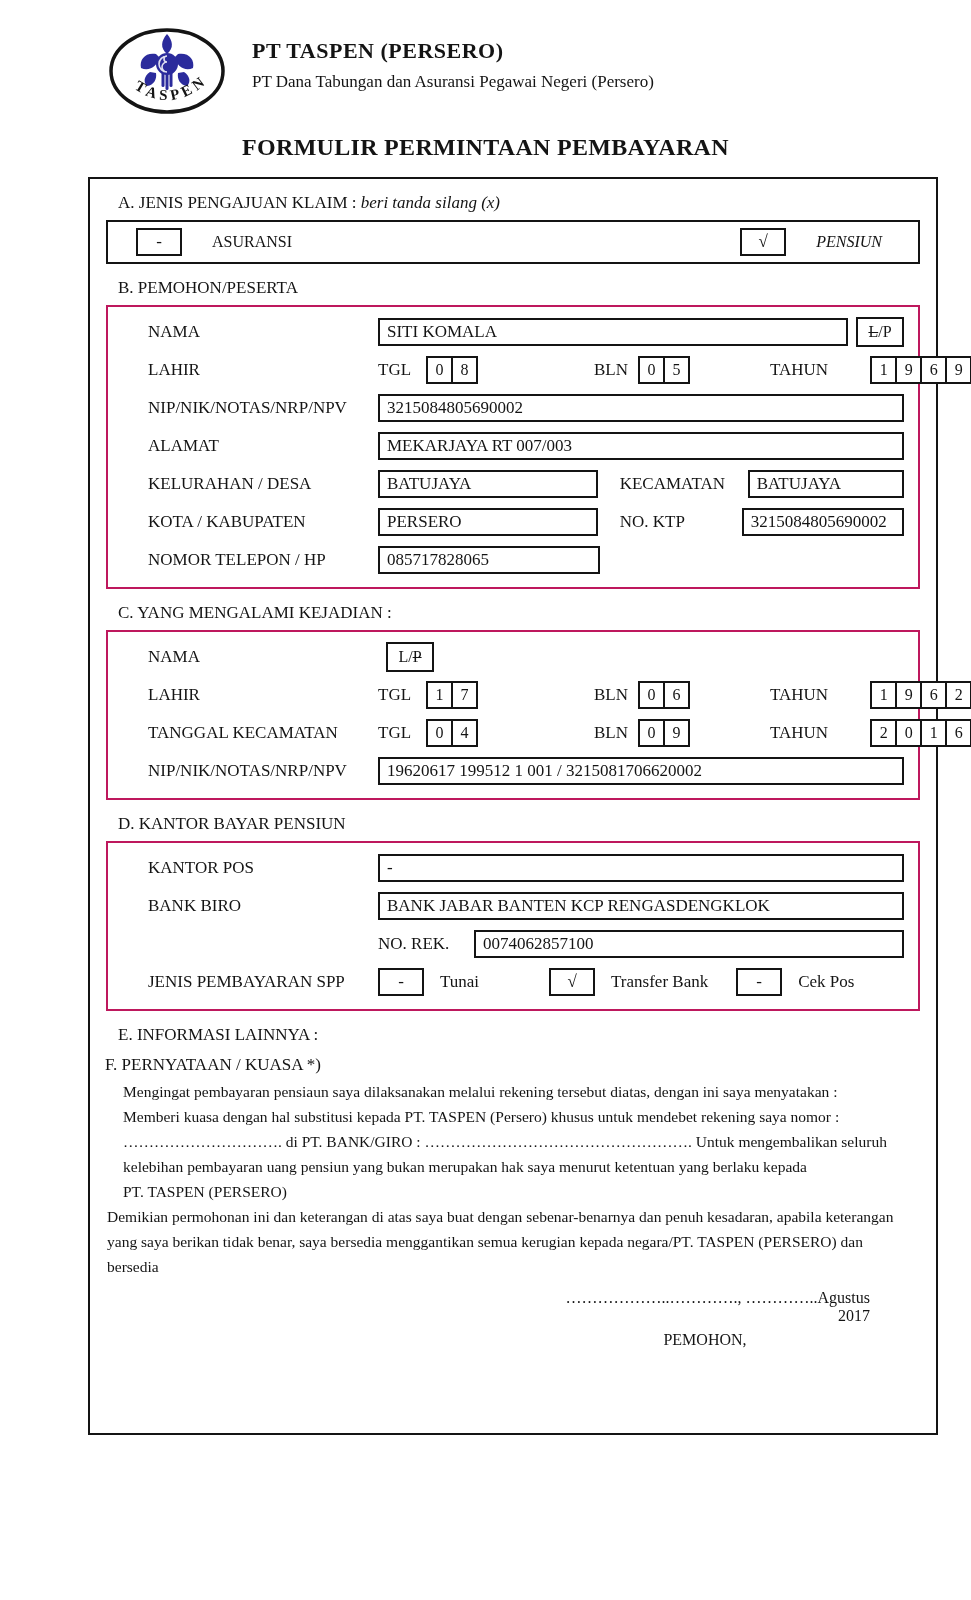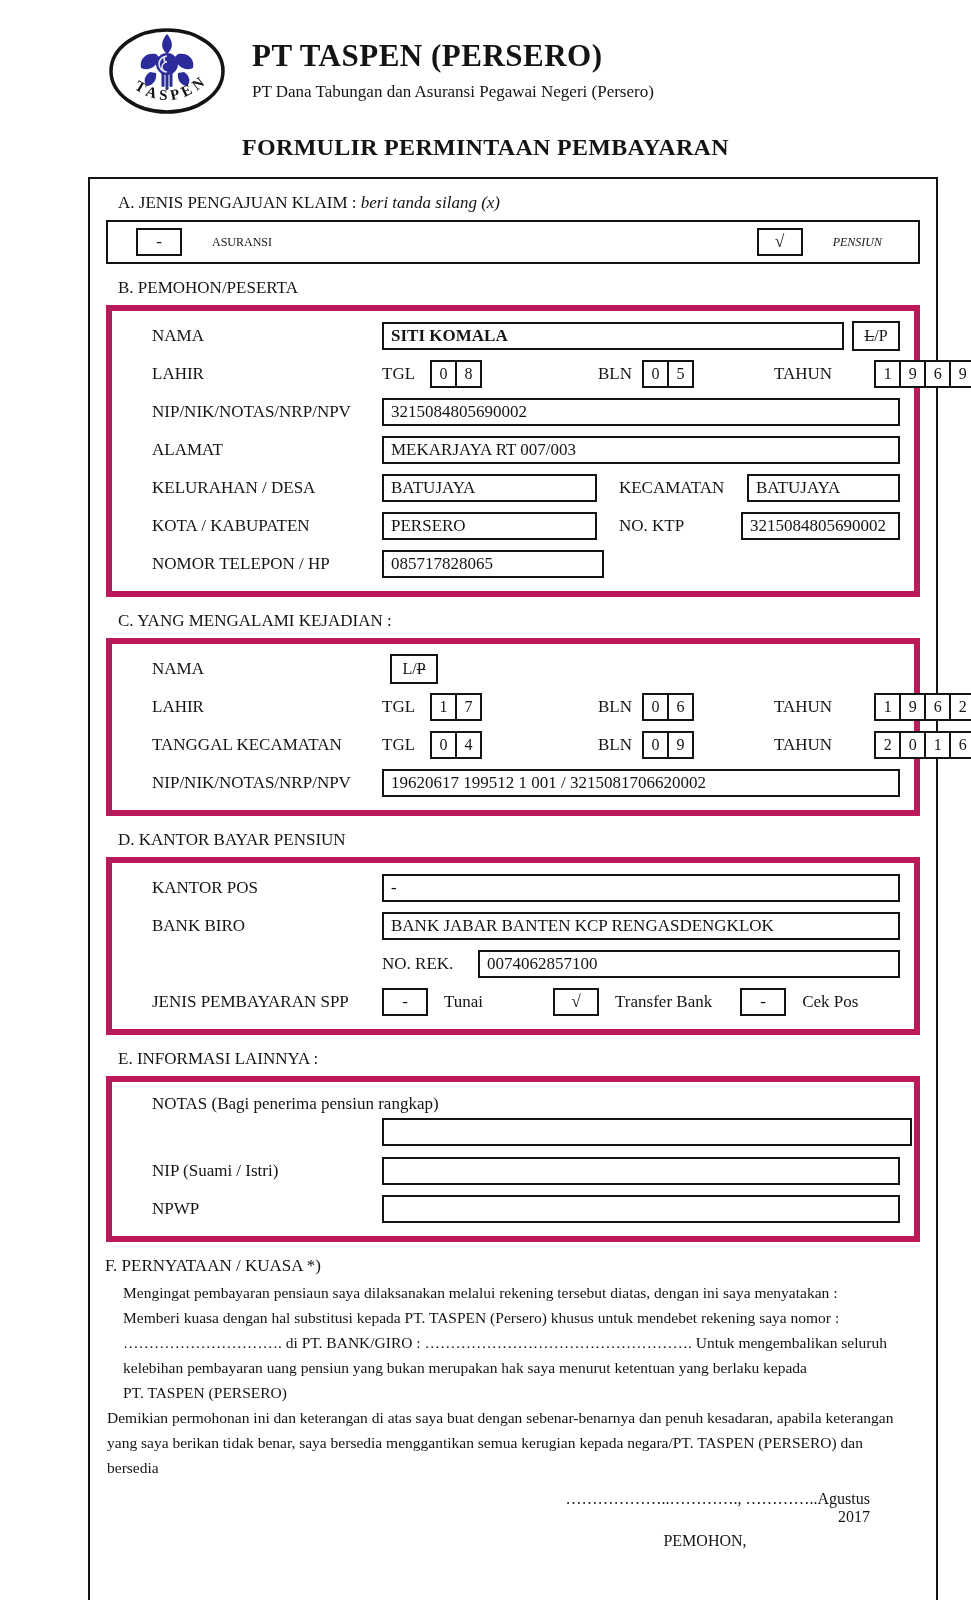--- a/index.html
+++ b/index.html
@@ -4,39 +4,39 @@
 <style>
   * { box-sizing: border-box; margin: 0; padding: 0; }
   html,body { background:#ffffff; }
   .page {
     position: relative; width: 971px; height: 1600px; background: #ffffff;
     color: #141414; font-family: "Liberation Serif", serif; overflow: hidden;
   }
   
   .header { display:flex; align-items:flex-start; margin:26px 0 0 106px; gap:24px; }
   .htext { margin-top:12px; }
-  .company { font-size:31px; font-weight:bold; letter-spacing:.5px; }
+  .company { font-size:22px; font-weight:bold; letter-spacing:.5px; }
   .subtitle { font-size:17px; margin-top:8px; }
   .form-title { text-align:center; font-size:24px; font-weight:bold; margin-top:10px; letter-spacing:.3px; }
   
   .outer { border:2px solid #141414; margin:16px 33px 0 88px; padding-top:6px; }
   .sec-label { font-size:17px; margin:8px 16px 7px 28px; }
   .sec-label .it { font-style:italic; }
   
   .boxA { border:2px solid #141414; margin:2px 16px 14px 16px; height:44px; display:flex; align-items:center; padding-left:28px; }
   .chk { width:46px; height:28px; border:2px solid #141414; display:flex; align-items:center; justify-content:center; font-size:17px; flex-shrink:0; background:#fff; }
-  .optlabel { margin-left:30px; font-size:12px; }
+  .optlabel { margin-left:30px; font-size:16px; }
   .spacer { flex:1; }
   .mr36 { margin-right:36px;font-style:italic; }
   
-  .inner { border:6px solid #be185d; margin:2px 16px 14px 16px; padding:10px 0 4px; }
+  .inner { border:2px solid #be185d; margin:2px 16px 14px 16px; padding:10px 0 4px; }
   .frow { display:flex; align-items:center; margin:0 14px 8px 40px; height:30px; }
   .flabel { width:230px; flex-shrink:0; font-size:17px; }
   .inp { border:2px solid #141414; height:28px; display:flex; align-items:center; padding:0 7px; font-size:17px; background:#fff; overflow:hidden; white-space:nowrap; }
-  .inp.bold { font-weight:bold; }
+  .inp.bold { font-weight:normal; }
   .w492{width:492px;} .w530{width:530px;} .w222{width:222px;} .w158{width:158px;} .w164{width:164px;} .w434{width:434px;}
   .lp { width:48px; height:30px; border:2px solid #141414; margin-left:8px; display:flex; align-items:center; justify-content:center; font-size:16px; flex-shrink:0; }
   .struck { text-decoration: line-through; }
   .slabel { font-size:17px; flex-shrink:0; }
   .cells { display:flex; flex-shrink:0; }
   .cell { width:27px; height:28px; border:2px solid #141414; margin-left:-2px; display:flex; align-items:center; justify-content:center; font-size:16px; background:#fff; }
   .cell:first-child { margin-left:0; }
   .midlabel { font-size:17px; flex-shrink:0; }
   
   .e-label-row { margin:2px 14px 4px 40px; font-size:17px; }
@@ -226,34 +226,20 @@
         <div class="chk">-</div>
         <div class="slabel" style="margin-left:16px">Tunai</div>
         <div class="chk" style="margin-left:70px">√</div>
         <div class="slabel" style="margin-left:16px">Transfer Bank</div>
         <div class="chk" style="margin-left:28px">-</div>
         <div class="slabel" style="margin-left:16px">Cek Pos</div>
       </div>
     </div>
 
     <div class="sec-label">E. INFORMASI LAINNYA :</div>
-    <div class="inner">
-      <div class="e-label-row">NOTAS (Bagi penerima pensiun rangkap)</div>
-      <div class="e-inp-row">
-          <div class="inp w530"></div>
-        </div>
-      <div class="frow">
-        <div class="flabel">NIP (Suami / Istri)</div>
-        <div class="inp w530"></div>
-      </div>
-      <div class="frow">
-        <div class="flabel">NPWP</div>
-        <div class="inp w530"></div>
-      </div>
-    </div>
 
     <div class="f-title">F. PERNYATAAN / KUASA *)</div>
     <div class="f-ind">Mengingat pembayaran pensiaun saya dilaksanakan melalui rekening tersebut diatas, dengan ini saya menyatakan :</div>
     <div class="f-ind">Memberi kuasa dengan hal substitusi kepada PT. TASPEN (Persero) khusus untuk mendebet rekening saya nomor :</div>
     <div class="f-ind">…………………………. di PT. BANK/GIRO : ……………………………………………. Untuk mengembalikan seluruh</div>
     <div class="f-ind">kelebihan pembayaran uang pensiun yang bukan merupakan hak saya menurut ketentuan yang berlaku kepada</div>
     <div class="f-ind">PT. TASPEN (PERSERO)</div>
     <div class="f-body">Demikian permohonan ini dan keterangan di atas saya buat dengan sebenar-benarnya dan penuh kesadaran, apabila keterangan</div>
     <div class="f-body">yang saya berikan tidak benar, saya bersedia menggantikan semua kerugian kepada negara/PT. TASPEN (PERSERO) dan bersedia</div>
 

